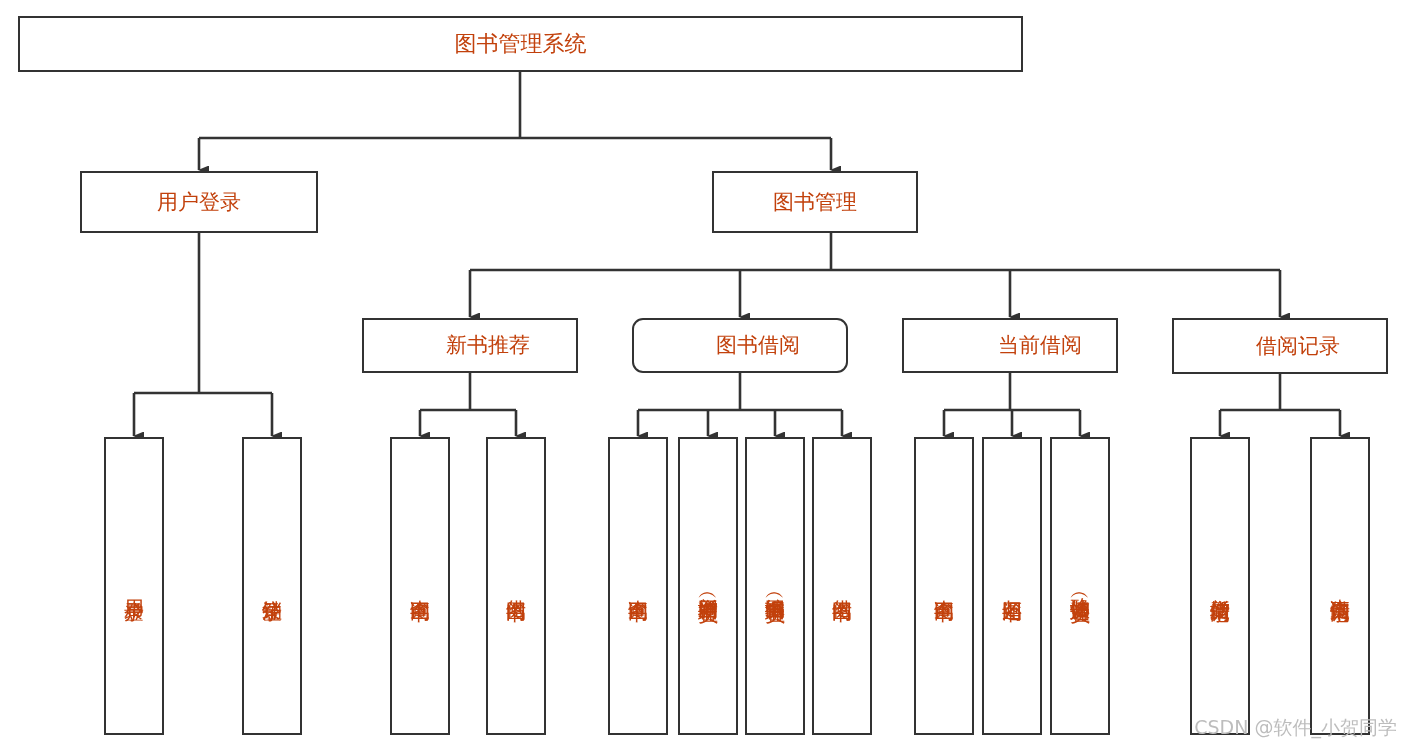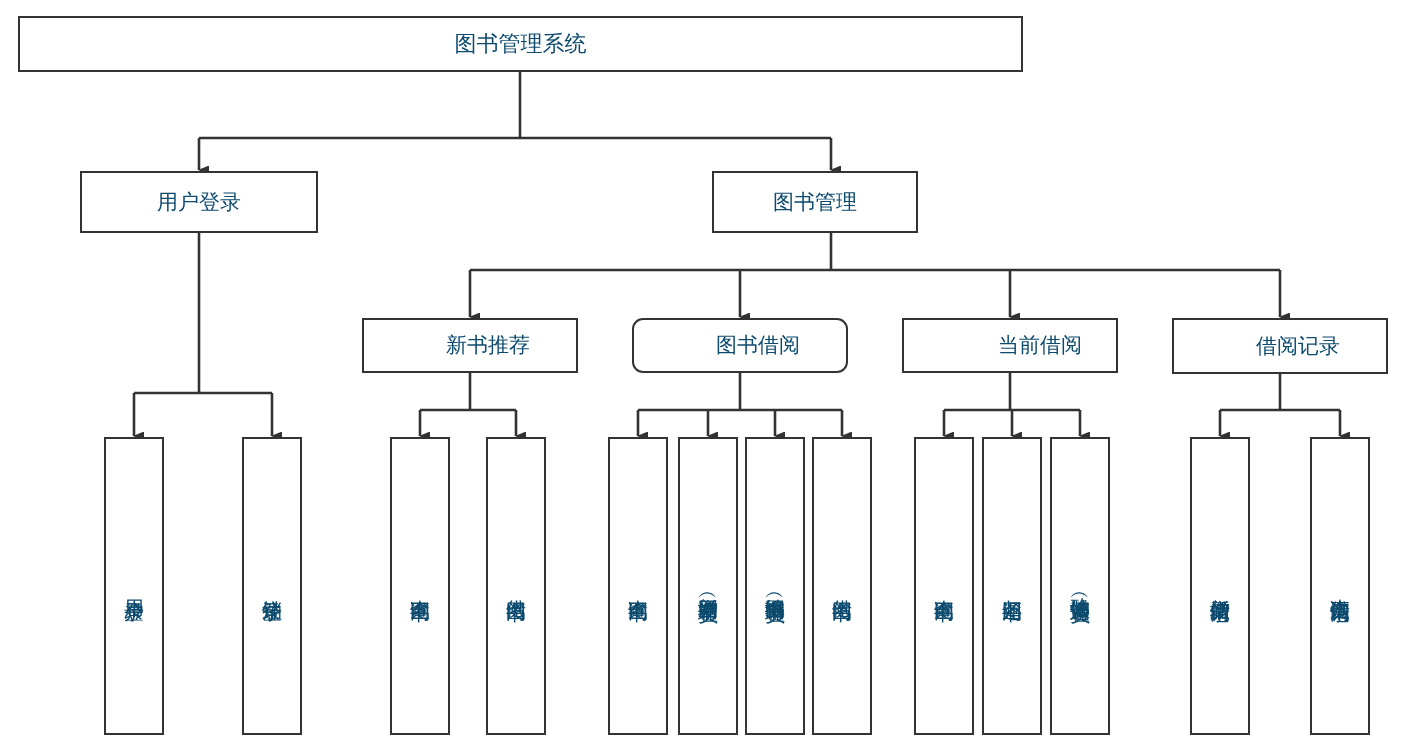--- a/index.html
+++ b/index.html
@@ -30,21 +30,21 @@
     position: absolute;
     box-sizing: border-box;
     border: 2px solid #333333;
     background: #ffffff;
     display: flex;
     align-items: center;
     justify-content: center;
     overflow: hidden;
   }
   .node-label {
-    color: #0c4a6e;
+    color: #c2410c;
     font-family: Liberation Serif, serif;
     white-space: nowrap;
     line-height: 1.05;
   }
   .level-1 .node-label { font-size: 22px; }
   .level-2 .node-label { font-size: 21px; }
   .level-3 .node-label { font-size: 21px; margin-left: 36px; }
   .leaf .node-label {
     font-size: 20px;
     writing-mode: vertical-rl;
@@ -166,14 +166,15 @@
         <div class="node-label">确认归还（管理员）</div>
       </div>
       <div class="node-box level-4 leaf" style="left: 1190px; top: 437px; width: 60px; height: 298px;">
         <div class="node-label">新增借阅记录</div>
       </div>
       <div class="node-box level-4 leaf" style="left: 1310px; top: 437px; width: 60px; height: 298px;">
         <div class="node-label">查询借阅记录</div>
       </div>
     </div>
 
+  <div id="watermark">CSDN @软件_小贺同学</div>
 
 </div>
 
 </body></html>

